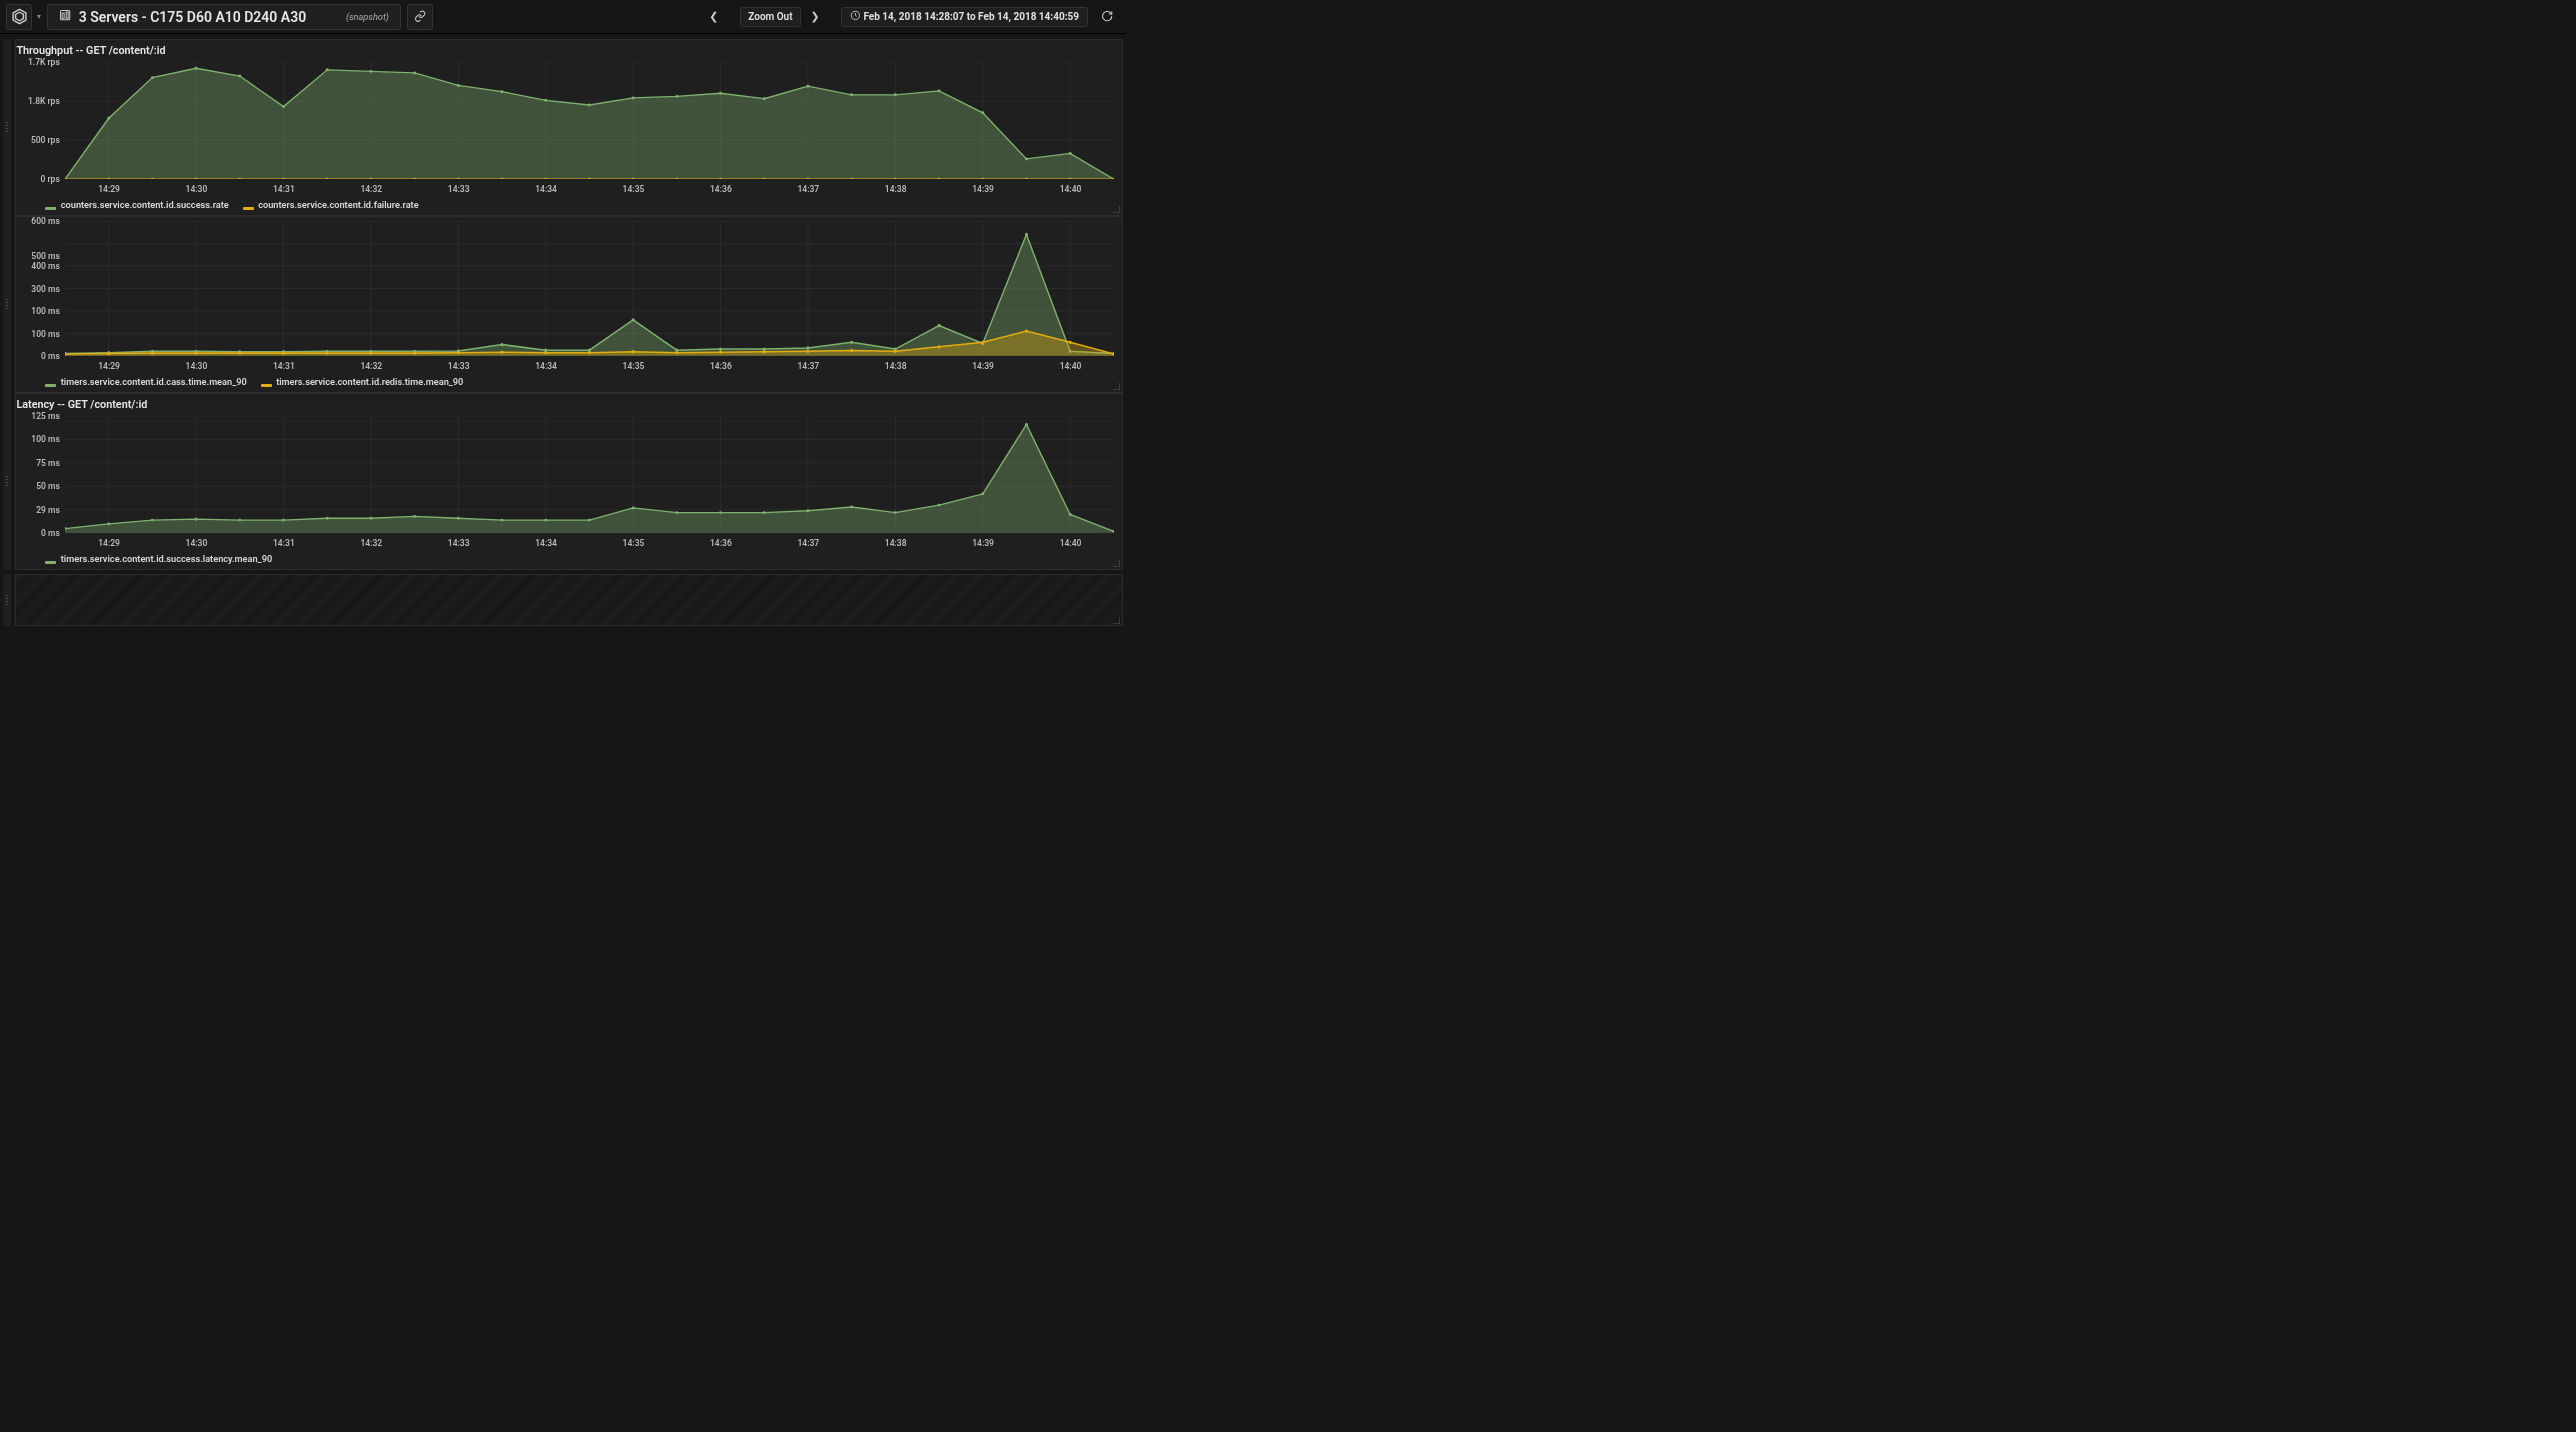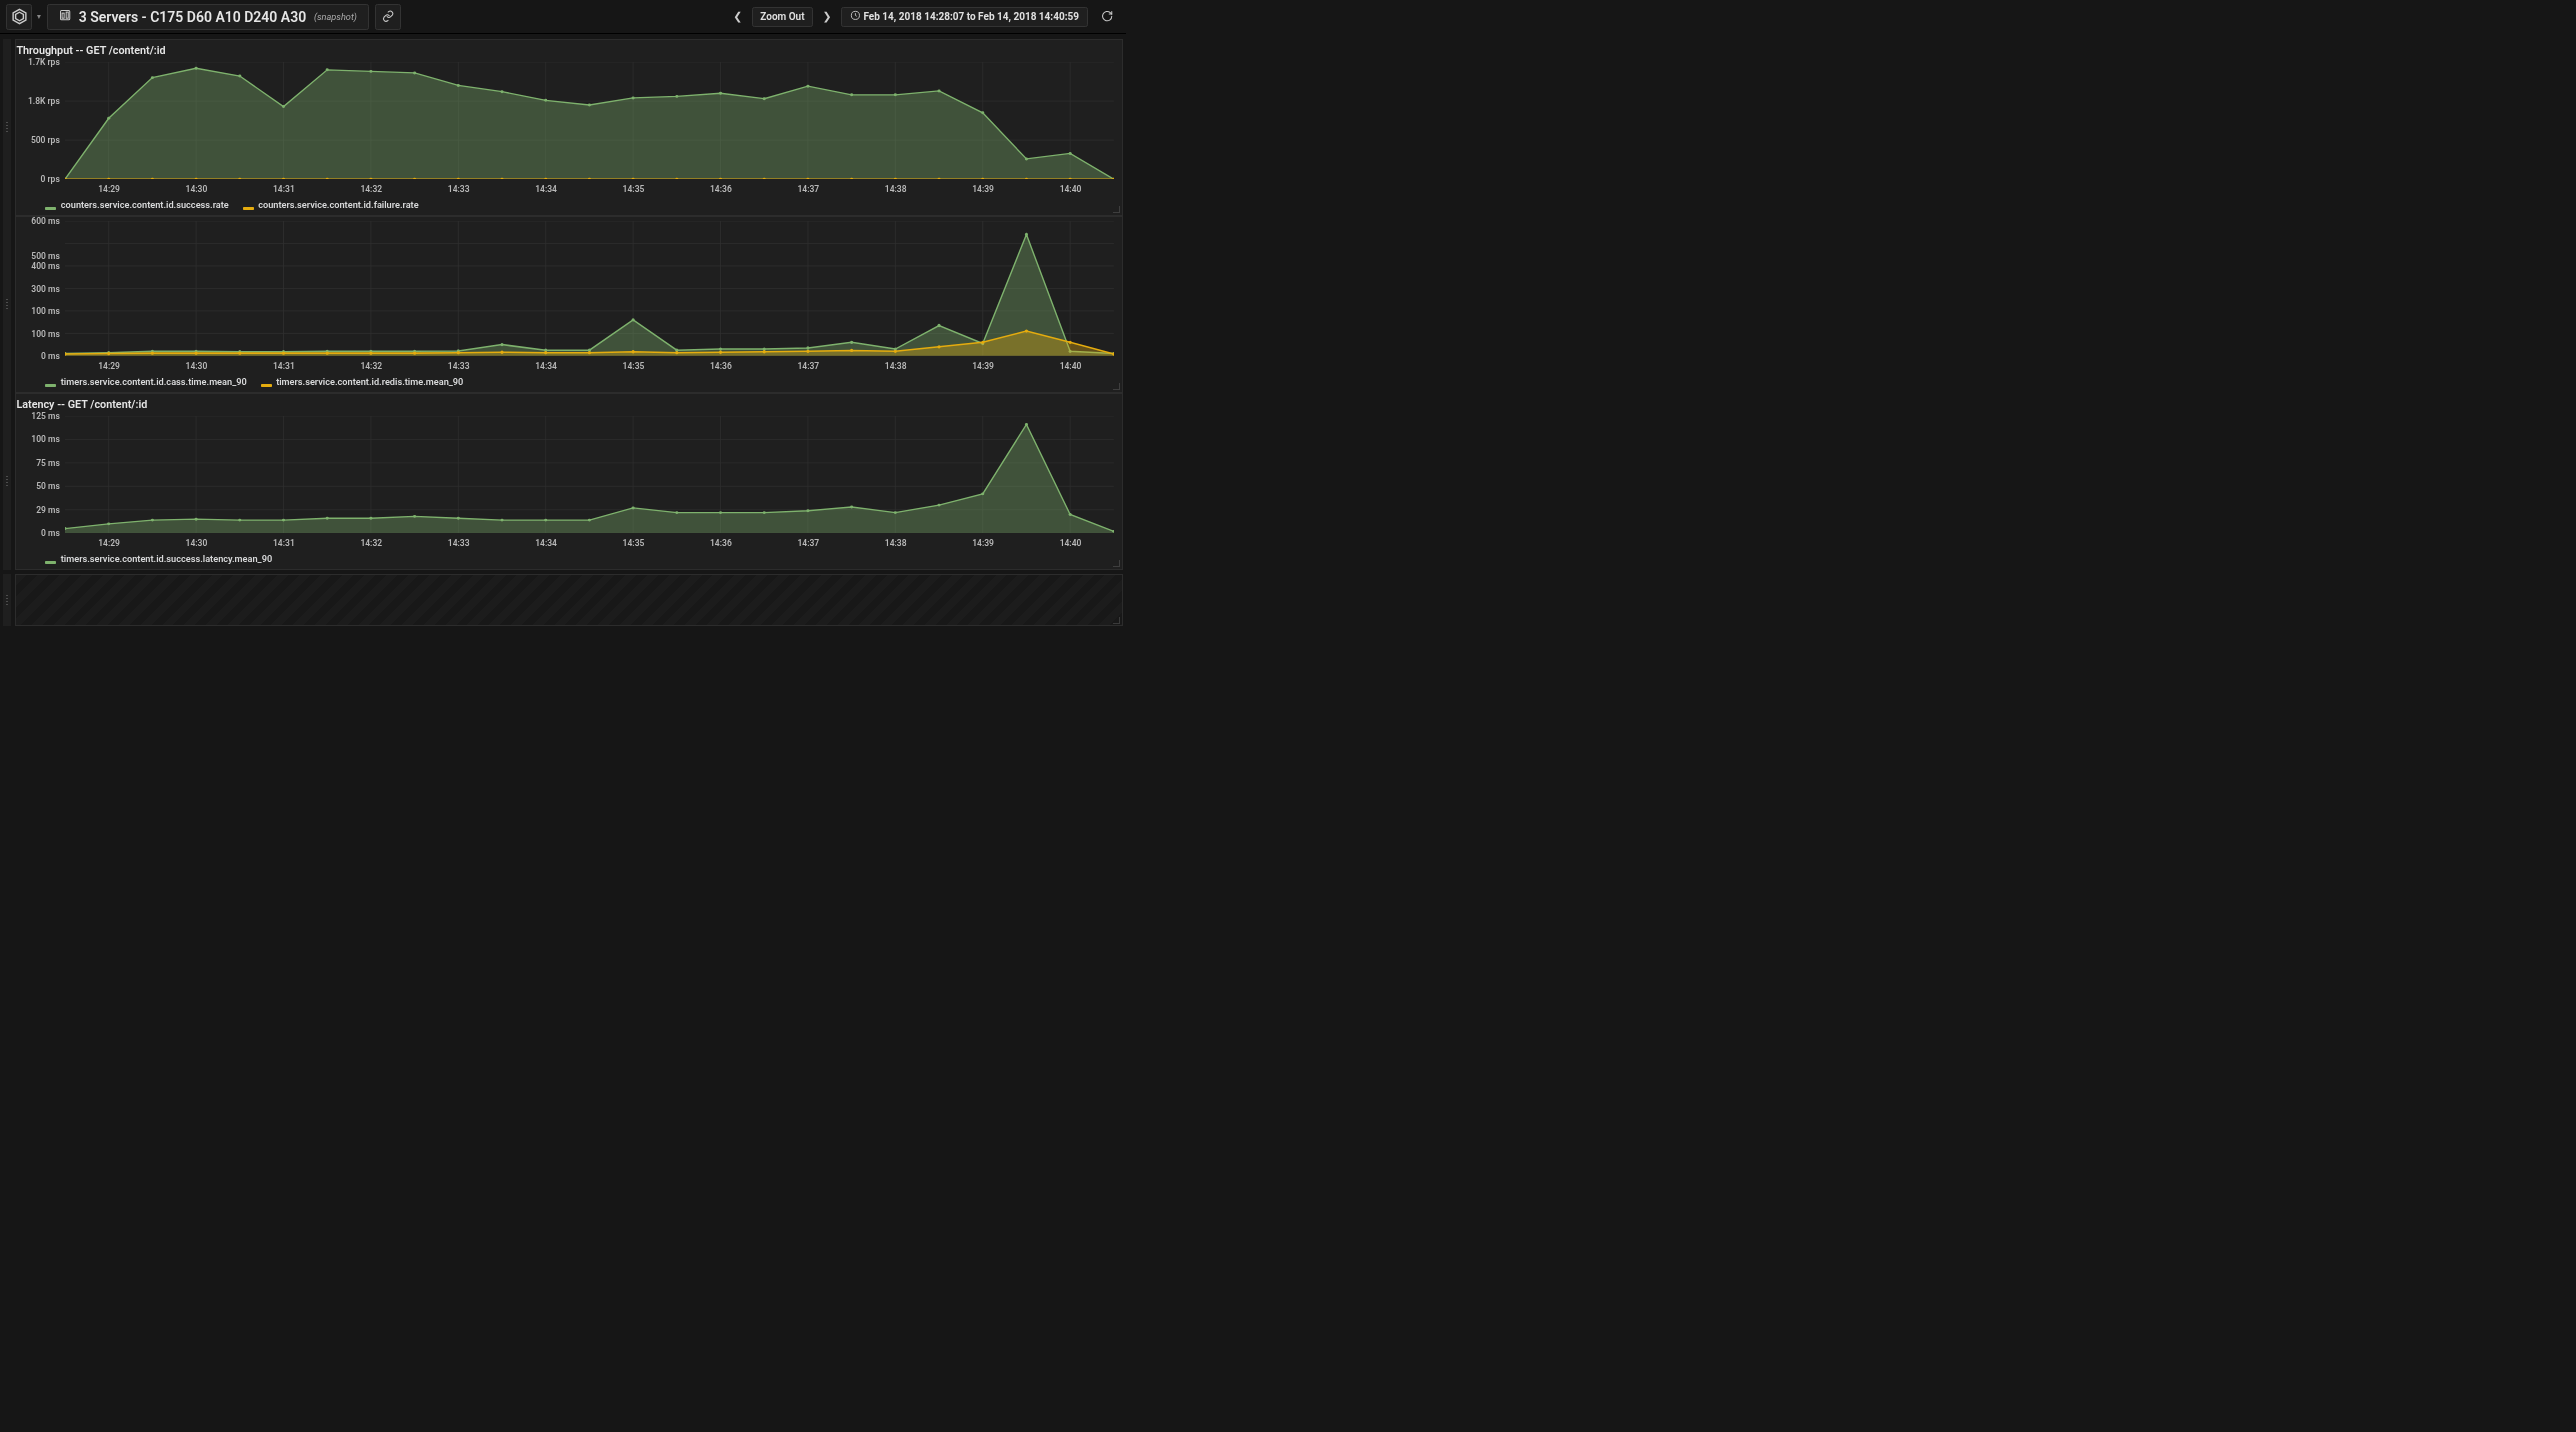--- a/index.html
+++ b/index.html
@@ -28,39 +28,40 @@
   .logo-btn svg { width:17px; height:17px; }
   .caret-down { font-size:7.7px; color:#888; margin-left:-1.5px; }
   .dash-title-box {
     display:flex; align-items:center; gap:7.7px;
     border:0.8px solid #333; border-radius:2.3px;
     background:#1f1f1f;
     padding: 0 10.8px;
     height:26px;
   }
   .dash-title { font-weight:600; font-size:14px; color:#e6e6e6; }
-  .snapshot { font-style:italic; font-size:9.2px; color:#aaa; }
+  .snapshot { font-style:italic; font-size:9.2px; color:#aaa;margin-left:32px; }
   .icon-btn {
     width:26px; height:26px;
     display:flex; align-items:center; justify-content:center;
     border:0.8px solid #333; border-radius:2.3px;
     background:#1f1f1f;
     cursor:pointer;
     color:#ccc;
   }
   .spacer { flex:1; }
   .zoom-group, .time-group {
     display:flex; align-items:center; gap:3.1px;
     border:0.8px solid #333; border-radius:2.3px;
     background:#1f1f1f;
     padding:0 7.7px;
     height:20px;
     cursor:pointer;
     color:#e0e0e0;
     font-weight:600;
+    margin-left:12px;
   }
   .chev { font-size:10.8px; color:#ccc; padding:0 3.1px; cursor:pointer; }
   .time-label { font-size:10px; font-weight:700; }
   .clock-icon svg { width:10.8px; height:10.8px; }
 
   .dashboard { padding: 4.6px 3.1px; display:flex; flex-direction:column; gap:4.6px; }
   .row { display:flex; gap:4.6px; }
   .drag-handle {
     width:7.7px;
     background:#1f1f1f;

